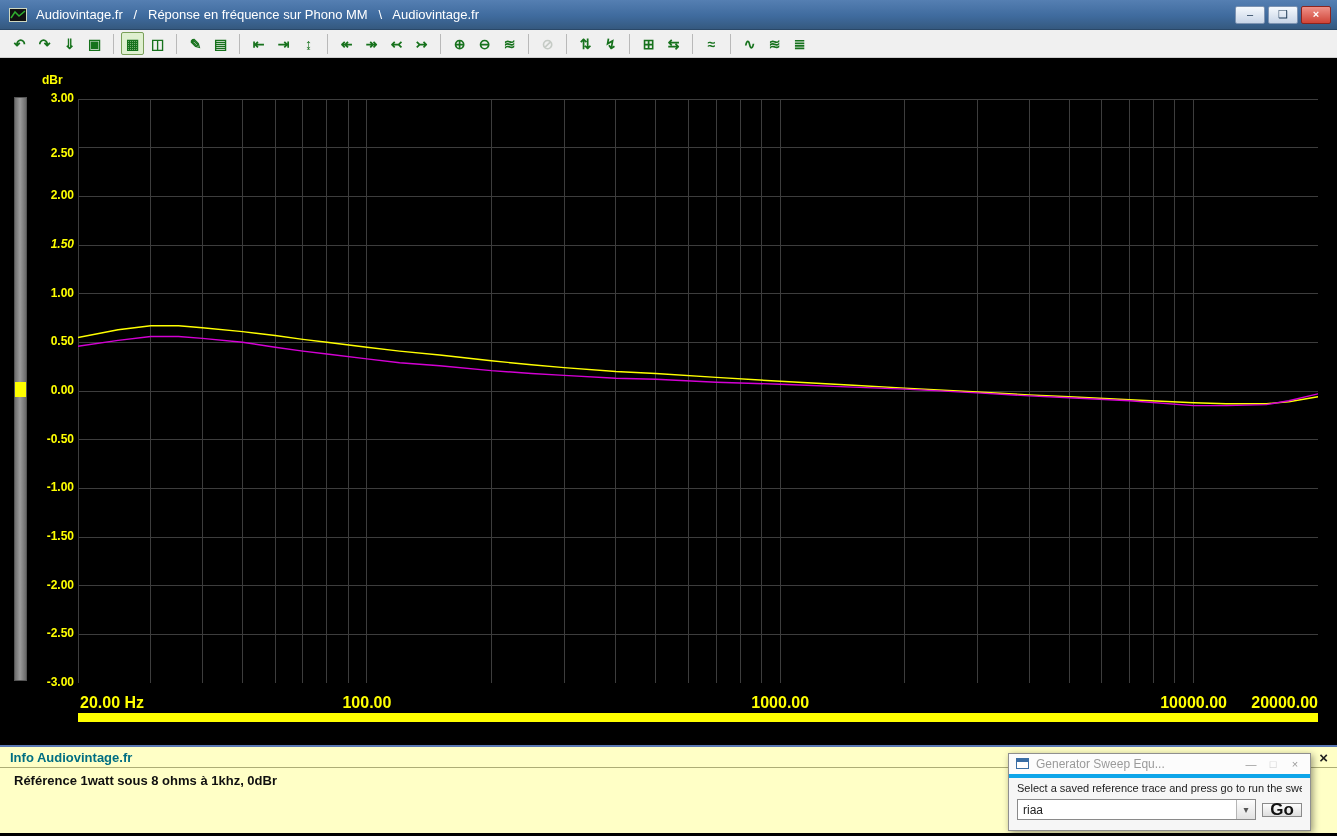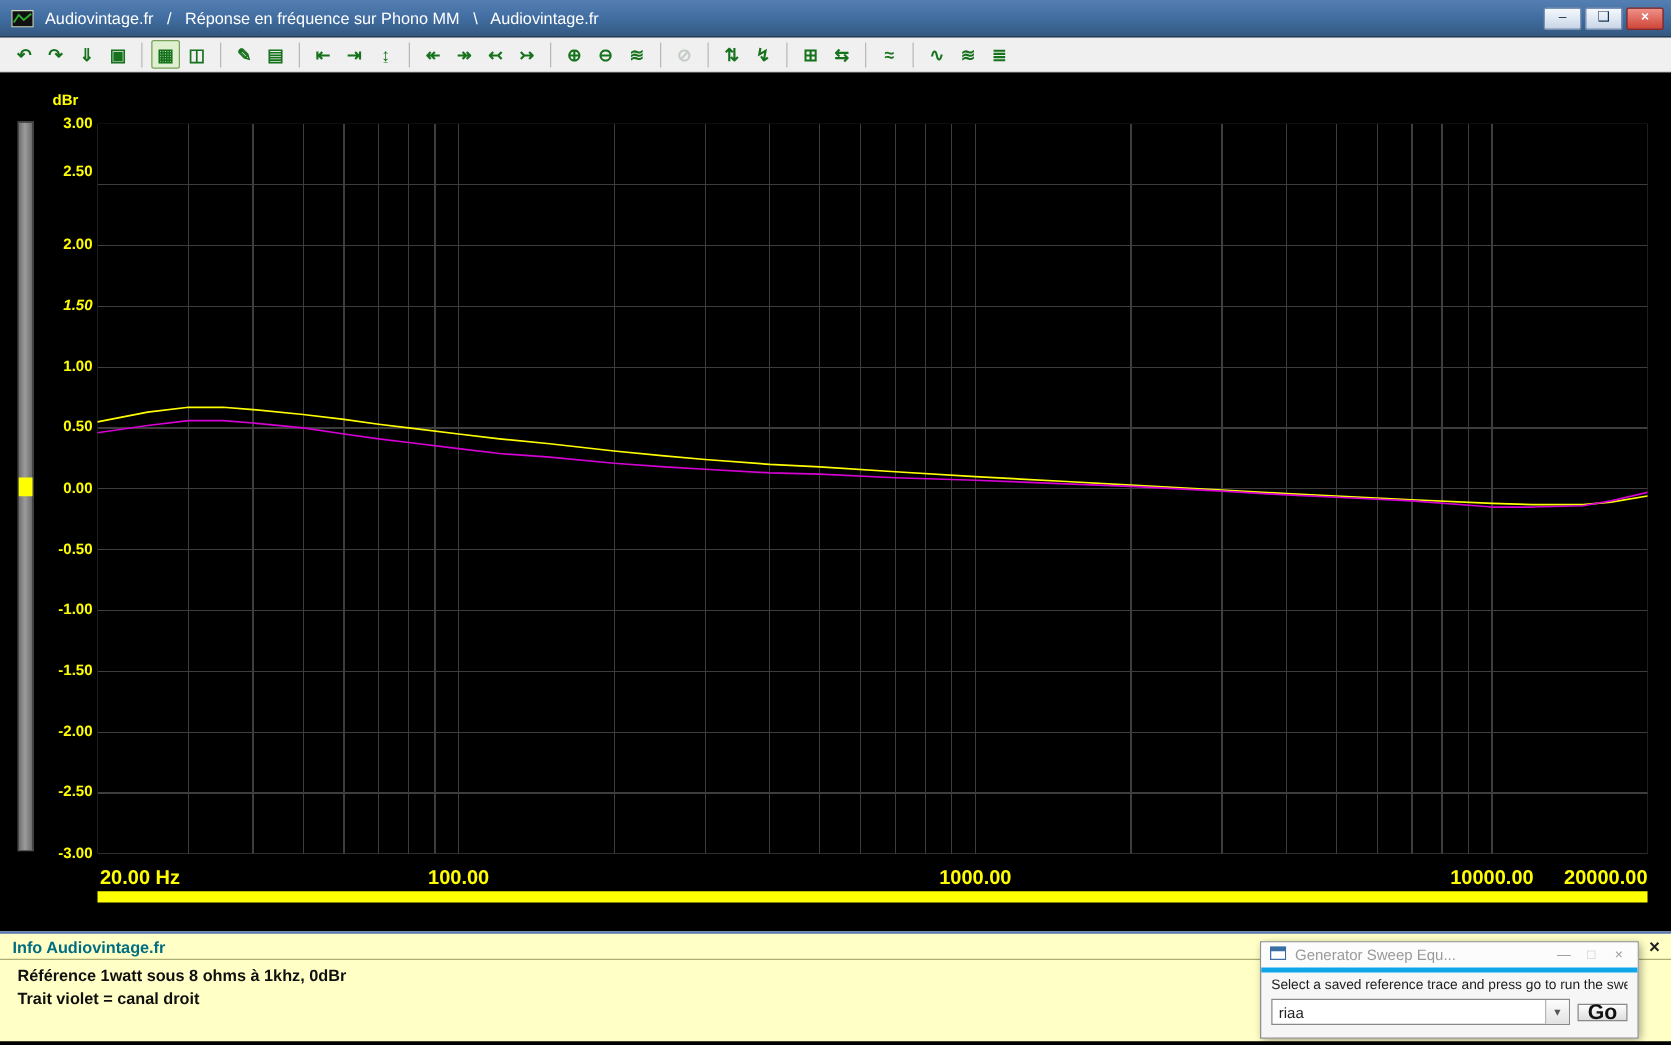--- a/index.html
+++ b/index.html
@@ -214,21 +214,21 @@
     <line x1="0" y1="438.0" x2="1240" y2="438.0" stroke="#3d3d3d" stroke-width="1" shape-rendering="crispEdges"></line>
     <line x1="0" y1="486.7" x2="1240" y2="486.7" stroke="#3d3d3d" stroke-width="1" shape-rendering="crispEdges"></line>
     <line x1="0" y1="535.3" x2="1240" y2="535.3" stroke="#3d3d3d" stroke-width="1" shape-rendering="crispEdges"></line>
     <line x1="0" y1="584.0" x2="1240" y2="584.0" stroke="#3d3d3d" stroke-width="1" shape-rendering="crispEdges"></line>
     <polyline points="0.0,238.5 40.1,230.7 72.8,226.8 100.5,226.8 124.4,228.7 164.5,232.6 197.2,236.5 224.9,240.4 248.9,243.3 288.9,248.2 321.6,252.1 361.7,256.0 413.3,261.8 453.4,265.7 486.1,268.6 537.8,272.5 577.8,274.5 638.2,278.4 702.2,282.3 775.0,286.2 826.7,289.1 899.5,293.0 951.1,295.9 991.1,297.8 1051.5,300.8 1115.6,303.7 1148.3,304.7 1188.4,304.7 1210.8,302.7 1240.0,297.8" fill="none" stroke="#ffff00" stroke-width="1.4" stroke-linejoin="round" stroke-linecap="round"></polyline>
     <polyline points="0.0,247.2 40.1,241.4 72.8,237.5 100.5,237.5 124.4,239.4 164.5,243.3 197.2,248.2 224.9,252.1 248.9,255.0 288.9,259.9 321.6,263.8 361.7,266.7 413.3,271.6 453.4,274.5 486.1,276.4 537.8,279.3 577.8,280.3 638.2,283.2 702.2,285.2 775.0,288.1 826.7,290.1 899.5,293.9 951.1,296.9 991.1,298.8 1051.5,301.7 1115.6,306.6 1148.3,306.6 1188.4,305.6 1210.8,301.7 1240.0,294.9" fill="none" stroke="#d400d4" stroke-width="1.4" stroke-linejoin="round" stroke-linecap="round"></polyline>
   </svg>
 
 <div id="chart-layer">
     <div class="ytick" style="top: 91px;">3.00</div>
-    <div class="ytick" style="top: 130px;">2.50</div>
+    <div class="ytick" style="top: 146px;">2.50</div>
     <div class="ytick" style="top: 188.333px;">2.00</div>
     <div class="ytick" style="top: 237px; font-style: italic;">1.50</div>
     <div class="ytick" style="top: 285.667px;">1.00</div>
     <div class="ytick" style="top: 334.333px;">0.50</div>
     <div class="ytick" style="top: 383px;">0.00</div>
     <div class="ytick" style="top: 431.667px;">-0.50</div>
     <div class="ytick" style="top: 480.333px;">-1.00</div>
     <div class="ytick" style="top: 529px;">-1.50</div>
     <div class="ytick" style="top: 577.667px;">-2.00</div>
     <div class="ytick" style="top: 626.333px;">-2.50</div>
@@ -240,21 +240,20 @@
     <div class="xtick" style="left: 1318px; transform: translateX(-100%);">20000.00</div>
   </div>
 
 <div class="progress"></div>
 
 <div class="info-panel">
   <div class="info-header">Info Audiovintage.fr</div>
   <div class="info-close">×</div>
   <div class="info-lines">
     <div class="info-line">Référence 1watt sous 8 ohms à 1khz, 0dBr</div>
-    <div class="info-line">Trait violet = canal droit</div>
   </div>
 </div>
 
 <div class="dialog">
   <div class="dialog-titlebar">
     <span>
       <svg width="13" height="11" viewBox="0 0 13 11">
         <rect x="0.5" y="0.5" width="12" height="10" fill="#fff" stroke="#3a6ea5"></rect>
         <rect x="0.5" y="0.5" width="12" height="3.5" fill="#3a6ea5"></rect>
       </svg>

